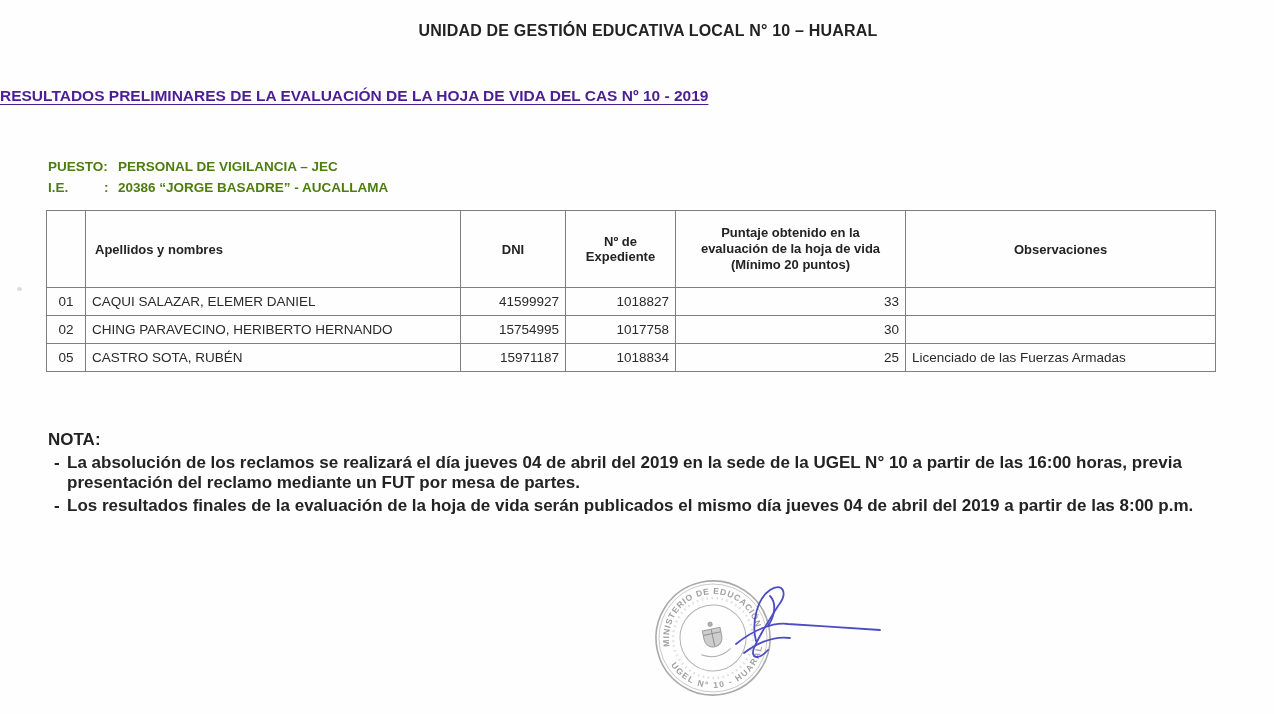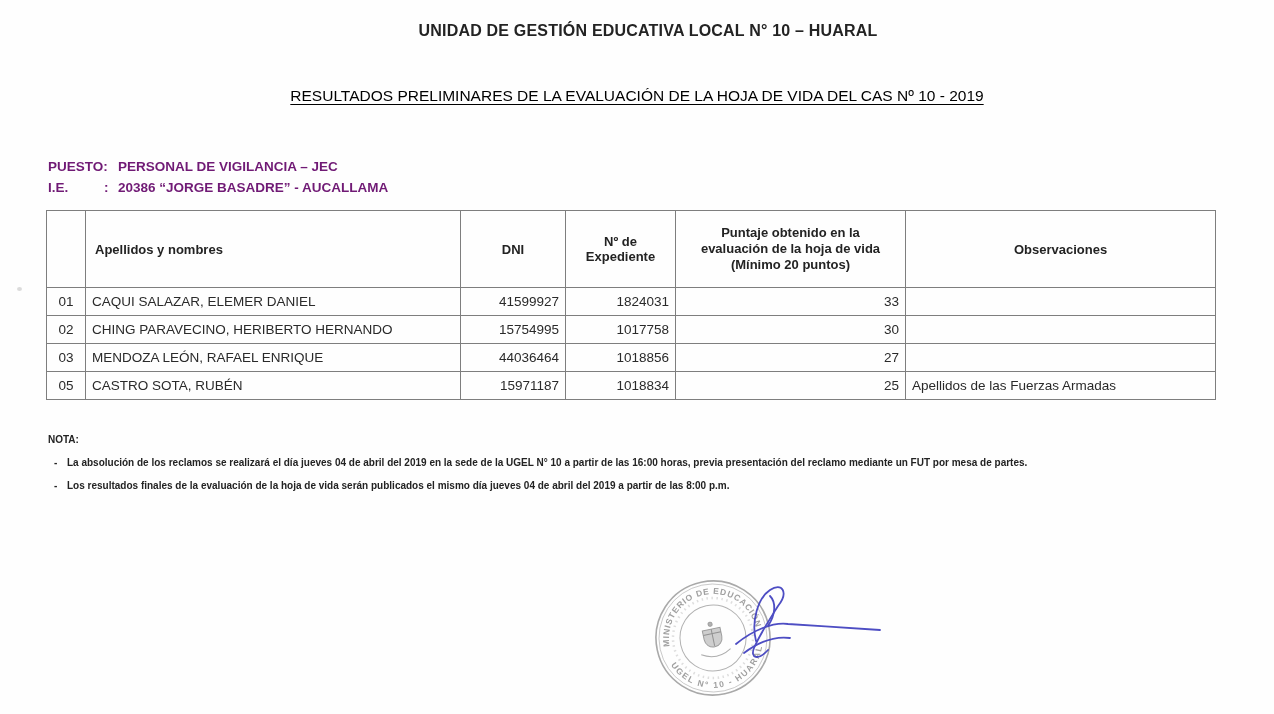--- a/index.html
+++ b/index.html
@@ -14,28 +14,28 @@
   }
   .page { position: absolute; inset: 0; background: #fefefe; }
 
   .doc-title {
     position: absolute; top: 22px; left: 0; width: 100%;
     text-align: center; font-weight: bold; font-size: 16px;
     letter-spacing: 0.2px; color: #232323; padding-left: 22px;
   }
   .doc-subtitle {
     position: absolute; top: 87px; left: 0; width: 100%;
-    text-align: center; font-weight: normal; font-size: 15.5px;
-    color: #000000;
+    font-weight: bold; font-size: 15.5px;
+    color: #4c1d95;
     text-decoration: underline; text-underline-offset: 3px;
   }
 
   .info-block {
     position: absolute; left: 48px; top: 156px;
-    font-weight: bold; font-size: 13.5px; line-height: 21px; color: #701a75;
+    font-weight: bold; font-size: 13.5px; line-height: 21px; color: #4d7c0f;
   }
   .info-row { display: flex; }
   .info-label { width: 70px; flex: none; }
   .ie-colon { width: 14px; flex: none; }
 
   table.results {
     position: absolute; left: 46px; top: 210px;
     width: 1169px; border-collapse: collapse; table-layout: fixed;
     font-size: 13.5px; color: #2a2a2a;
   }
@@ -47,21 +47,21 @@
   table.results thead th.h-name { text-align: left; padding-left: 9px; }
   .puntaje-head { width: 195px; margin: 12px auto; line-height: 16px; }
   table.results tbody td { height: 23px; padding: 6px 6px; white-space: nowrap; }
   td.c-num  { text-align: center; }
   td.c-name { text-align: left; padding-left: 8px; margin-top: 43px; }
   td.c-dni, td.c-exp, td.c-pts { text-align: right; }
   td.c-obs  { text-align: left; padding-left: 12px; }
 
   .nota-block {
     position: absolute; left: 48px; top: 430px; width: 1182px;
-    font-size: 10px; font-weight: bold; line-height: 20px; color: #232323;
+    font-size: 17px; font-weight: bold; line-height: 20px; color: #232323;
   }
   .nota-title { margin-bottom: 3px; }
   .nota-item { display: flex; padding-left: 6px; margin-bottom: 3px; }
   .nota-item .dash { width: 13px; flex: none; }
   .nota-item .nota-text { flex: 1; }
 
   .stamp-wrap { position: absolute; left: 618px; top: 566px; width: 270px; height: 150px; }
   .stamp-wrap svg { display: block; }
 
   .scan-speck {
@@ -109,47 +109,39 @@
             <div class="puntaje-head">Puntaje obtenido en la evaluación de la hoja de vida (Mínimo 20 puntos)</div>
           </th>
         <th>Observaciones</th>
       </tr>
     </thead>
     <tbody>
       <tr>
         <td class="c-num">01</td>
         <td class="c-name">CAQUI SALAZAR, ELEMER DANIEL</td>
         <td class="c-dni">41599927</td>
-        <td class="c-exp">1824031</td>
+        <td class="c-exp">1018827</td>
         <td class="c-pts">33</td>
         <td class="c-obs"></td>
       </tr>
       <tr>
         <td class="c-num">02</td>
         <td class="c-name">CHING PARAVECINO, HERIBERTO HERNANDO</td>
         <td class="c-dni">15754995</td>
         <td class="c-exp">1017758</td>
         <td class="c-pts">30</td>
         <td class="c-obs"></td>
       </tr>
       <tr>
-        <td class="c-num">03</td>
-        <td class="c-name">MENDOZA LEÓN, RAFAEL ENRIQUE</td>
-        <td class="c-dni">44036464</td>
-        <td class="c-exp">1018856</td>
-        <td class="c-pts">27</td>
-        <td class="c-obs"></td>
-      </tr>
-      <tr>
         <td class="c-num">05</td>
         <td class="c-name">CASTRO SOTA, RUBÉN</td>
         <td class="c-dni">15971187</td>
         <td class="c-exp">1018834</td>
         <td class="c-pts">25</td>
-        <td class="c-obs">Apellidos de las Fuerzas Armadas</td>
+        <td class="c-obs">Licenciado de las Fuerzas Armadas</td>
       </tr>
     </tbody>
   </table>
 
   <div class="nota-block">
     <div class="nota-title">NOTA:</div>
     <div class="nota-item">
       <span class="dash">-</span>
       <span class="nota-text">La absolución de los reclamos se realizará el día jueves 04  de abril del 2019 en la sede de la UGEL N° 10 a partir de las 16:00 horas, previa presentación del reclamo mediante un FUT por mesa de partes.</span>
     </div>

